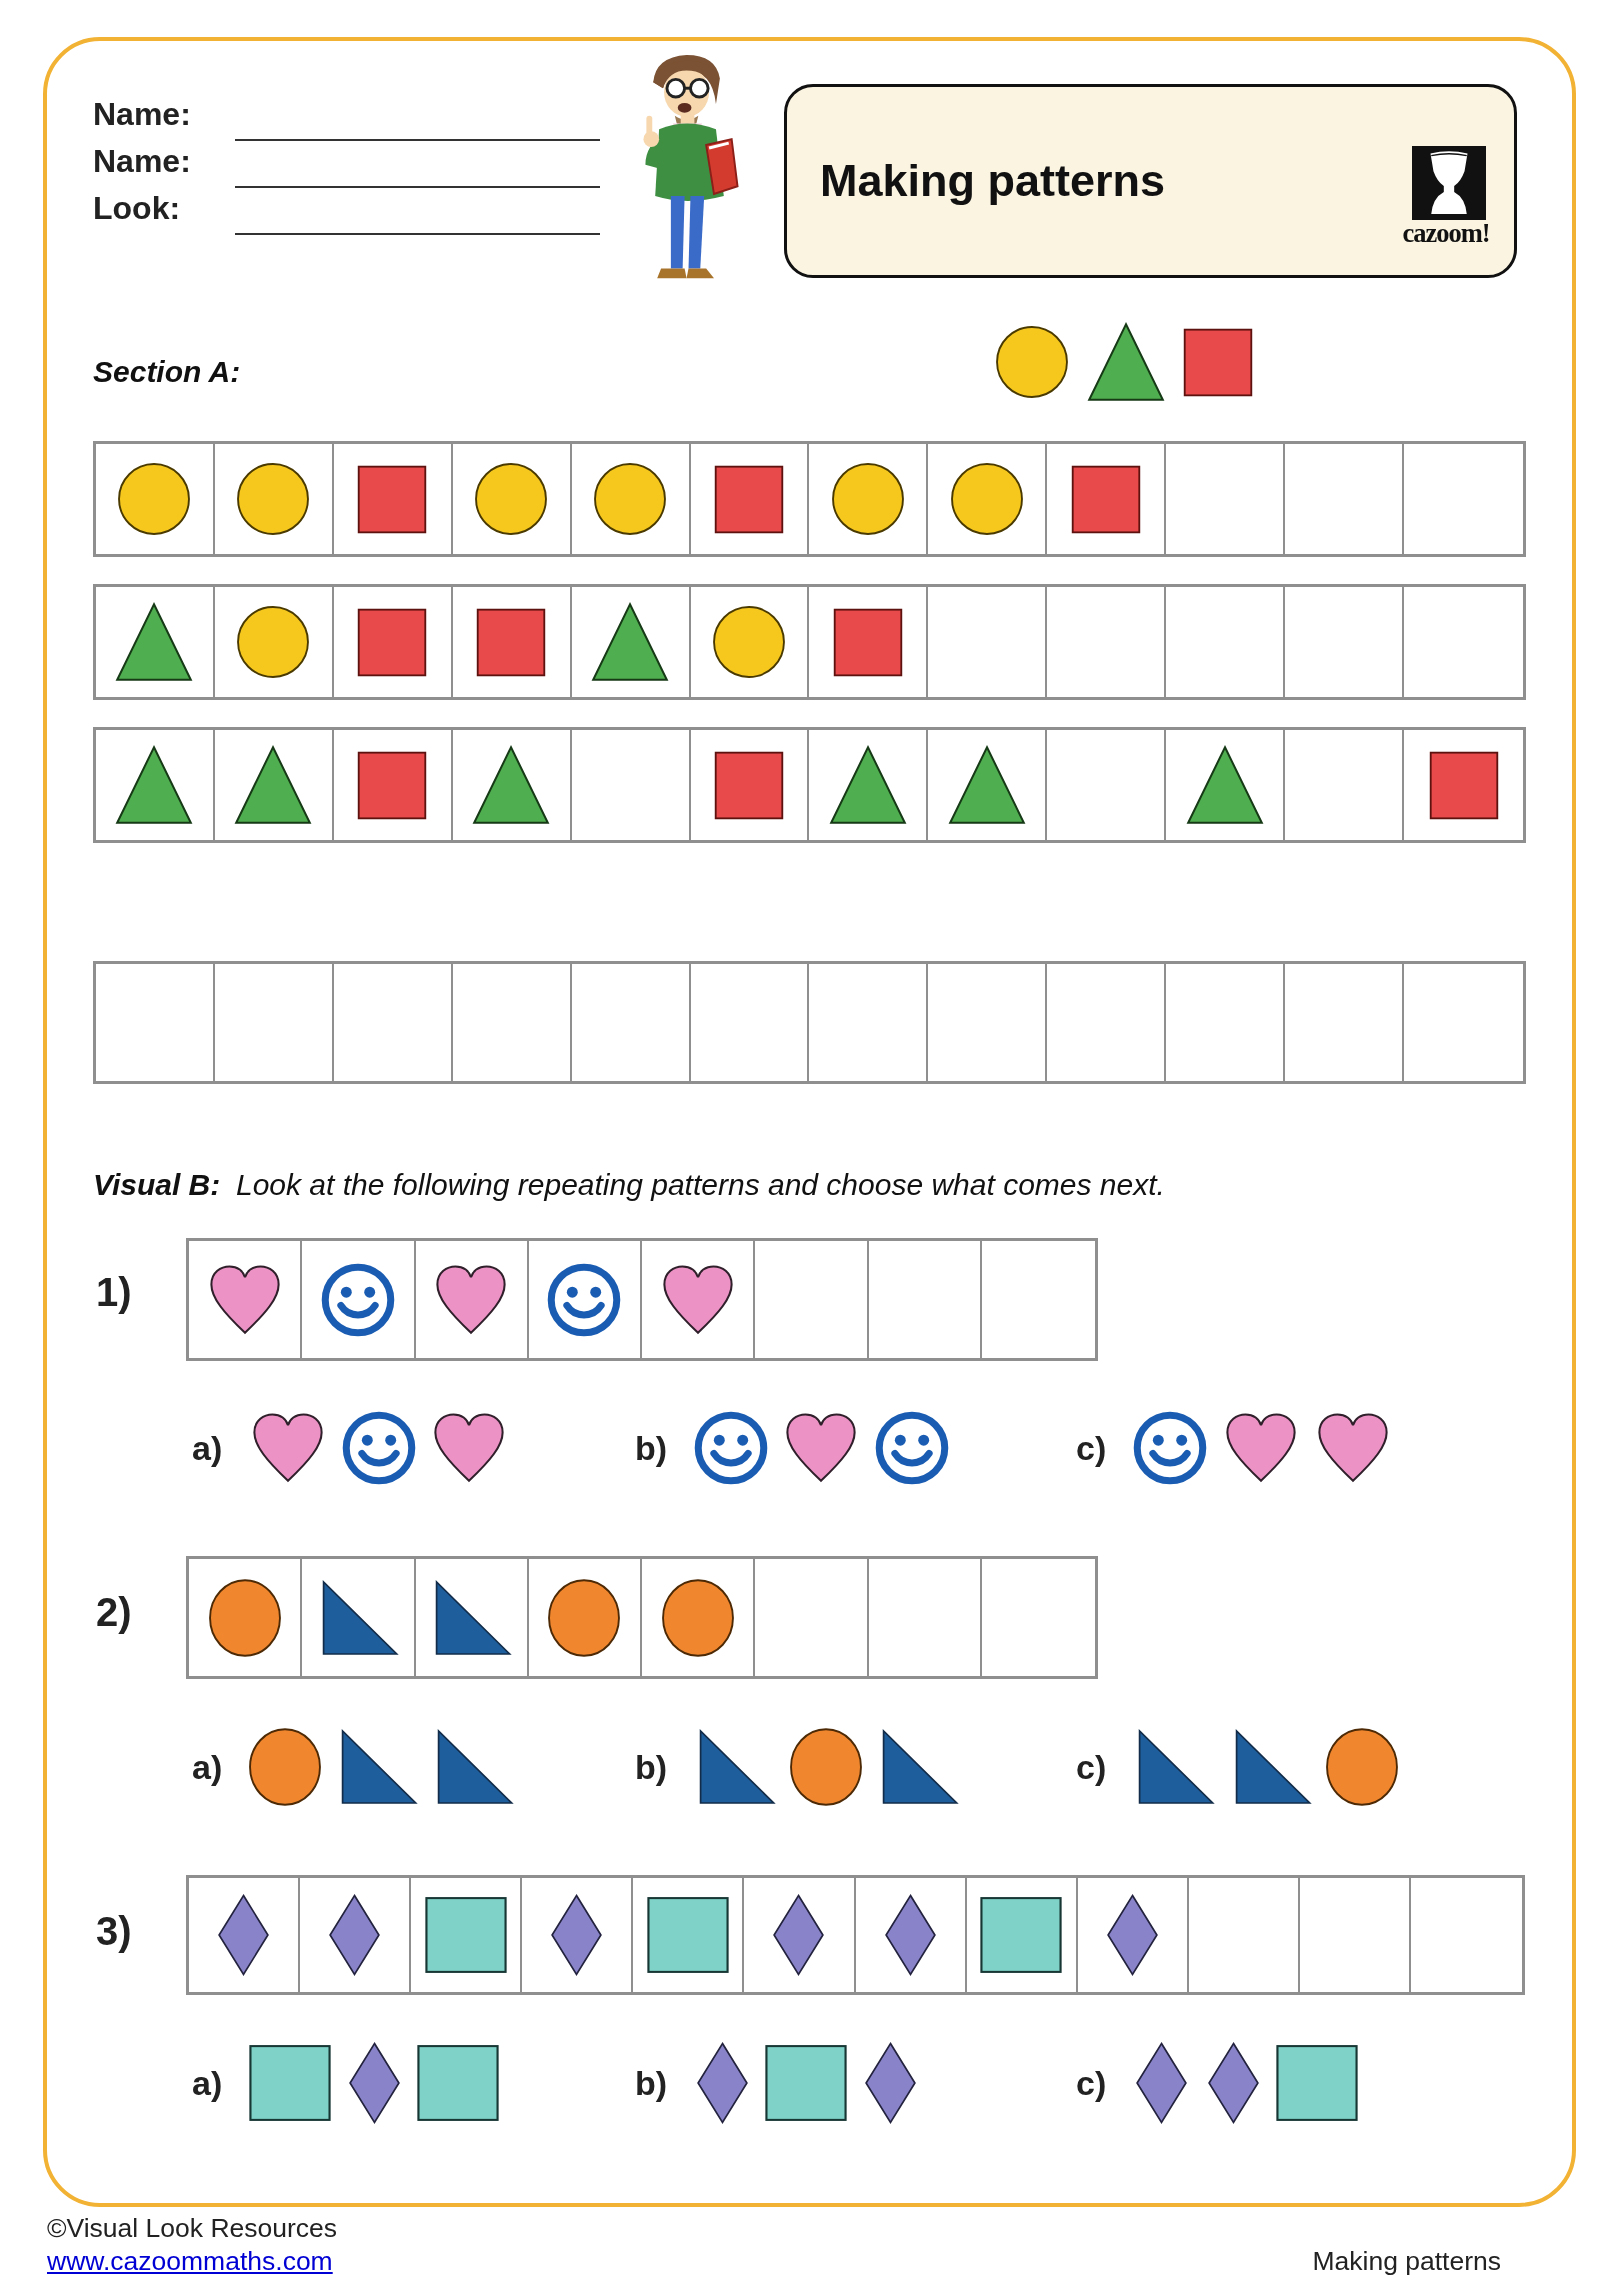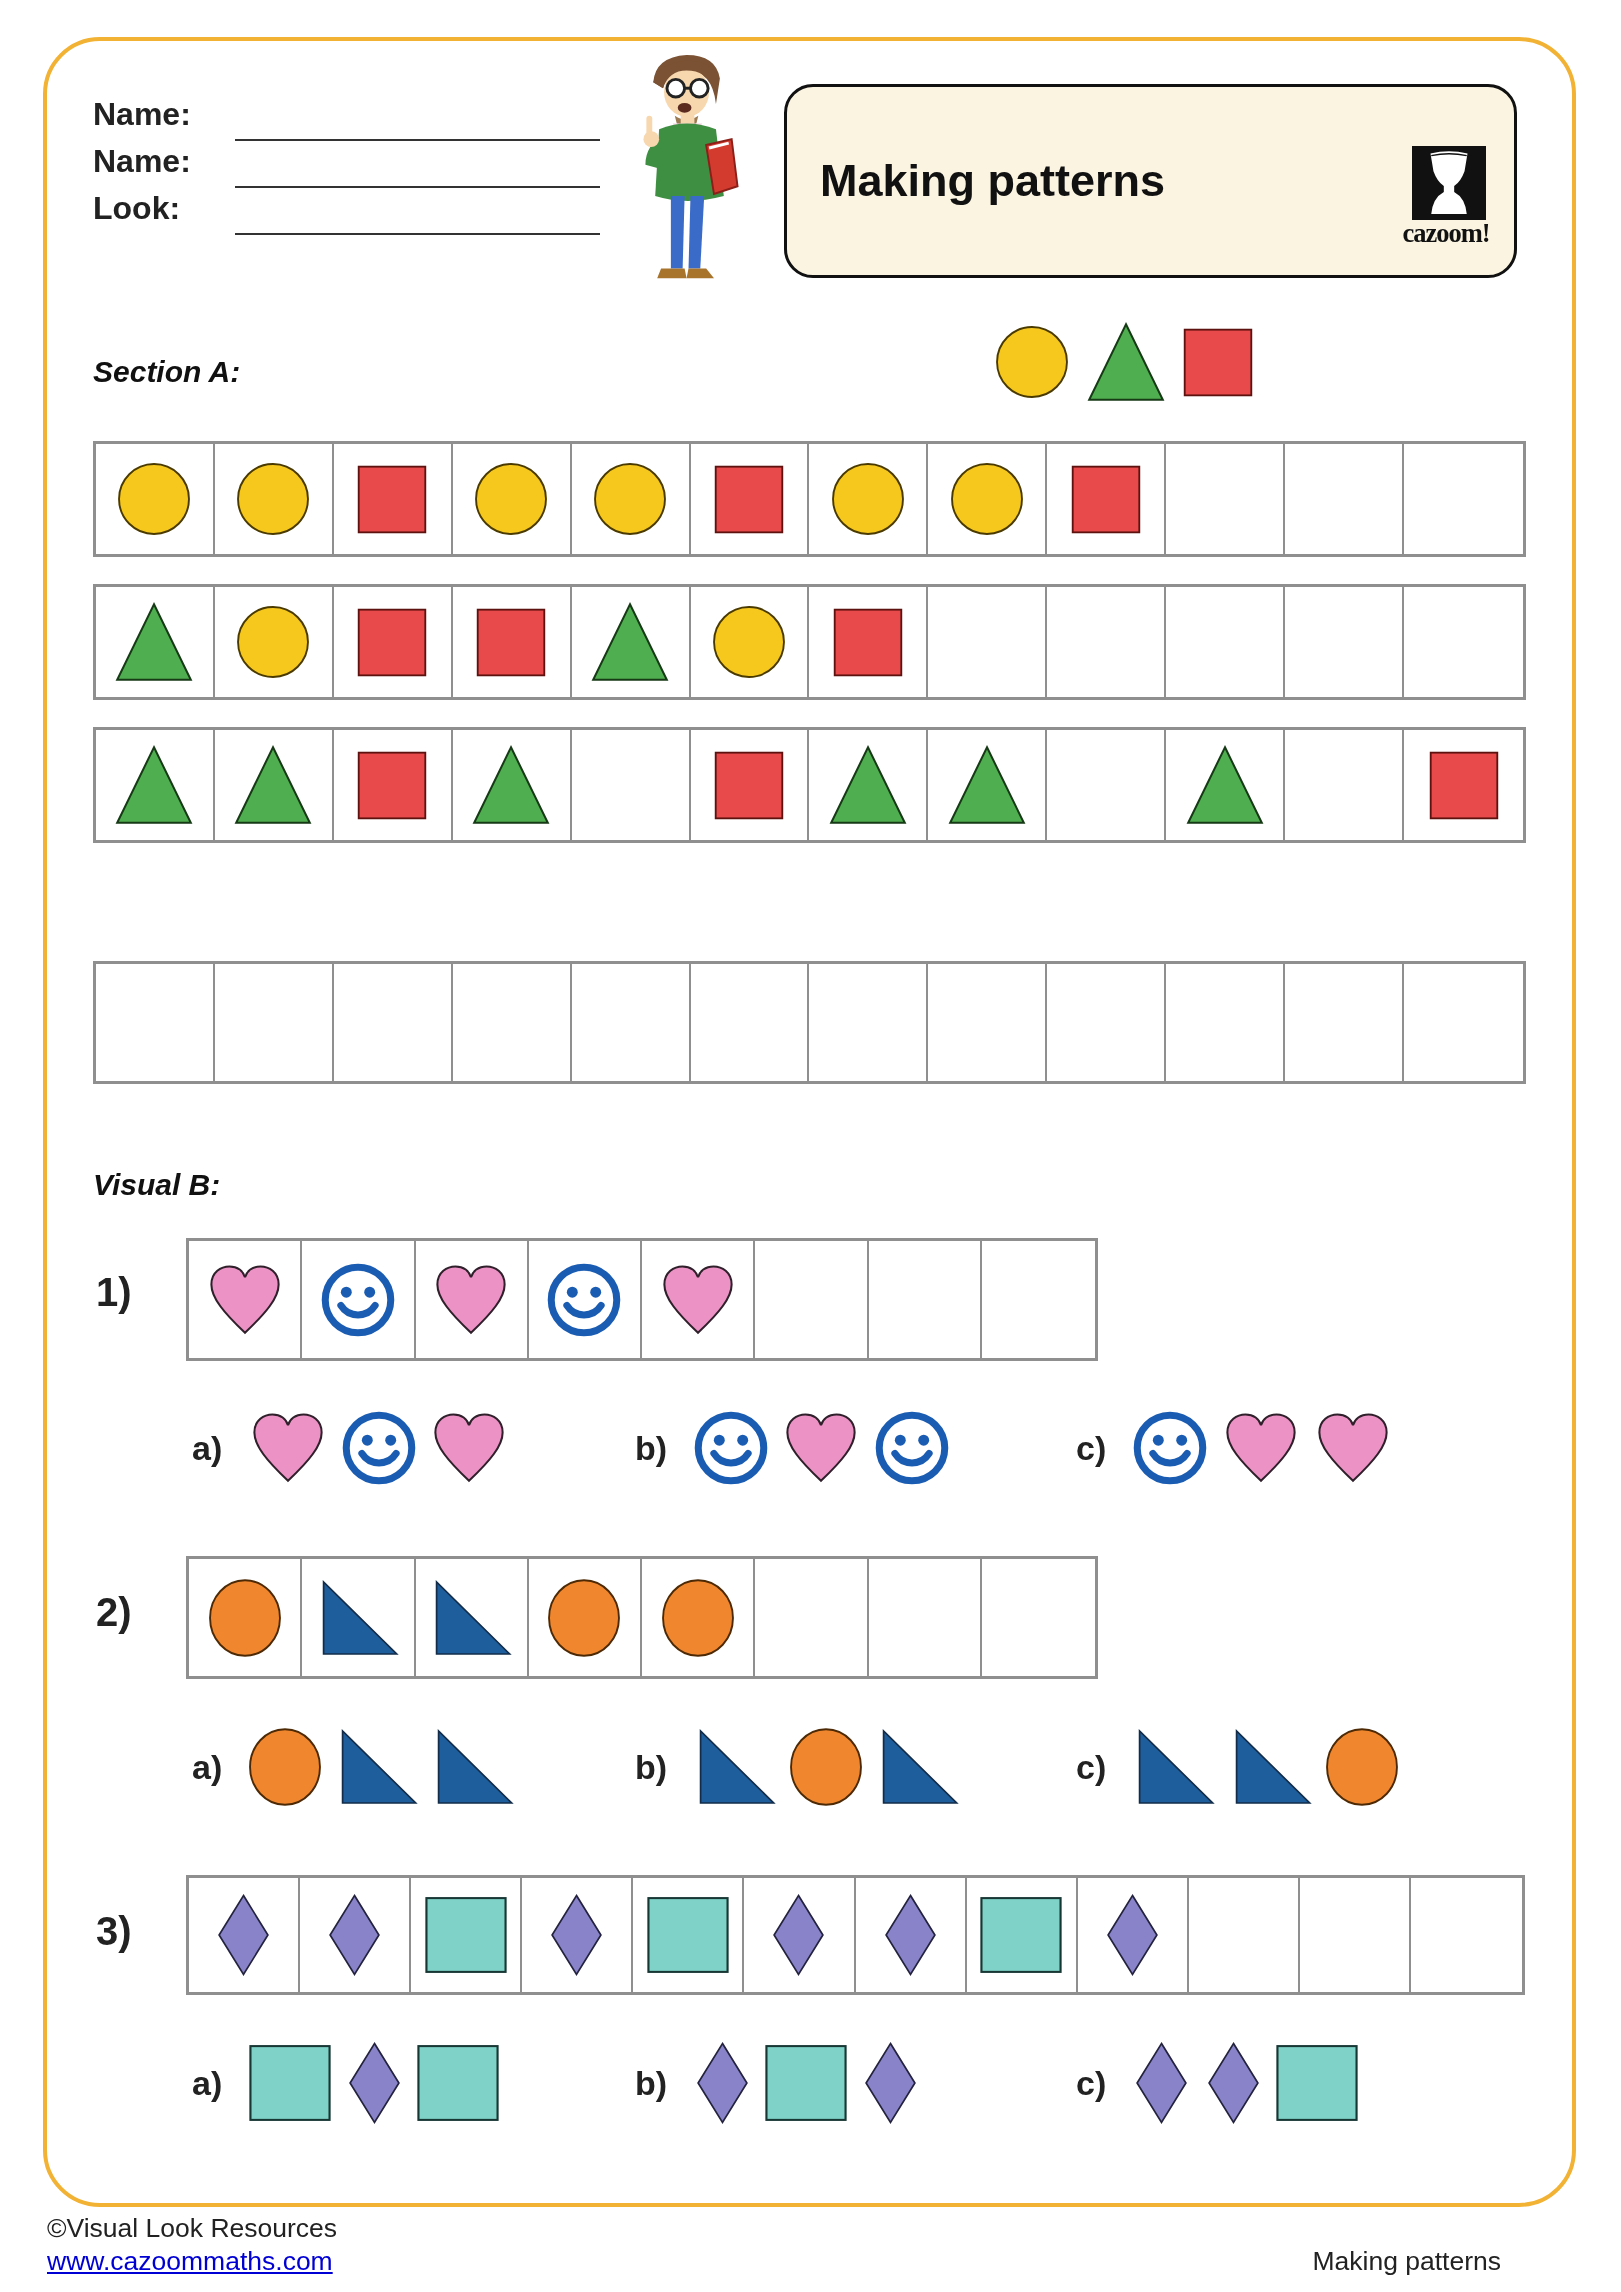--- a/index.html
+++ b/index.html
@@ -322,20 +322,21 @@
       <div class="cell"></div>
       <div class="cell"></div>
       <div class="cell"></div>
       <div class="cell"></div>
       <div class="cell"></div>
       <div class="cell"></div>
     </div>
 
   <div class="sheading" style="top:1155px;height:59px;">
     <b>Visual B:</b>
+    <span>Look at the following repeating patterns and choose what comes next.</span>
   </div>
 
   <div class="qnum" style="top:1270px">1)</div>
   <div class="pgrid grid8" style="top:1238px">
       <div class="cell">
         <span class="shape" style="width: 82px; height: 78px;">
           <svg viewBox="0 0 100 100" preserveAspectRatio="none">
             <path d="M50 92 C24 66 9 47 9 30 C9 14 21 7 31 7 C41 7 48 13 50 21 C52 13 59 7 69 7 C79 7 91 14 91 30 C91 47 76 66 50 92 Z" fill="#EC92C5" stroke="#30202b" stroke-width="2.5"></path>
           </svg>
         </span>

